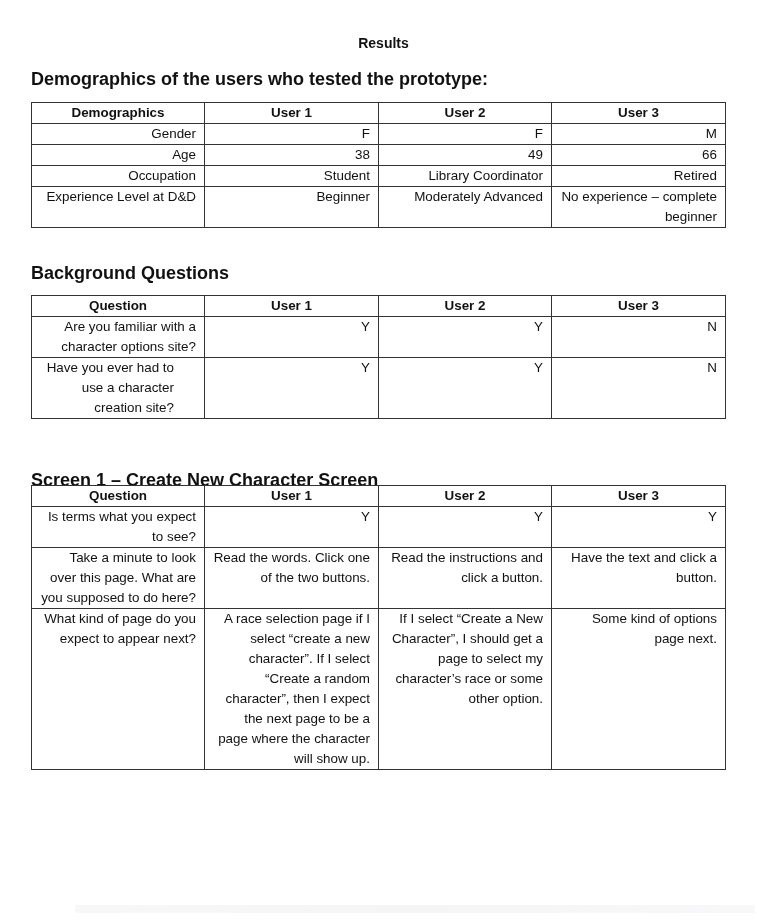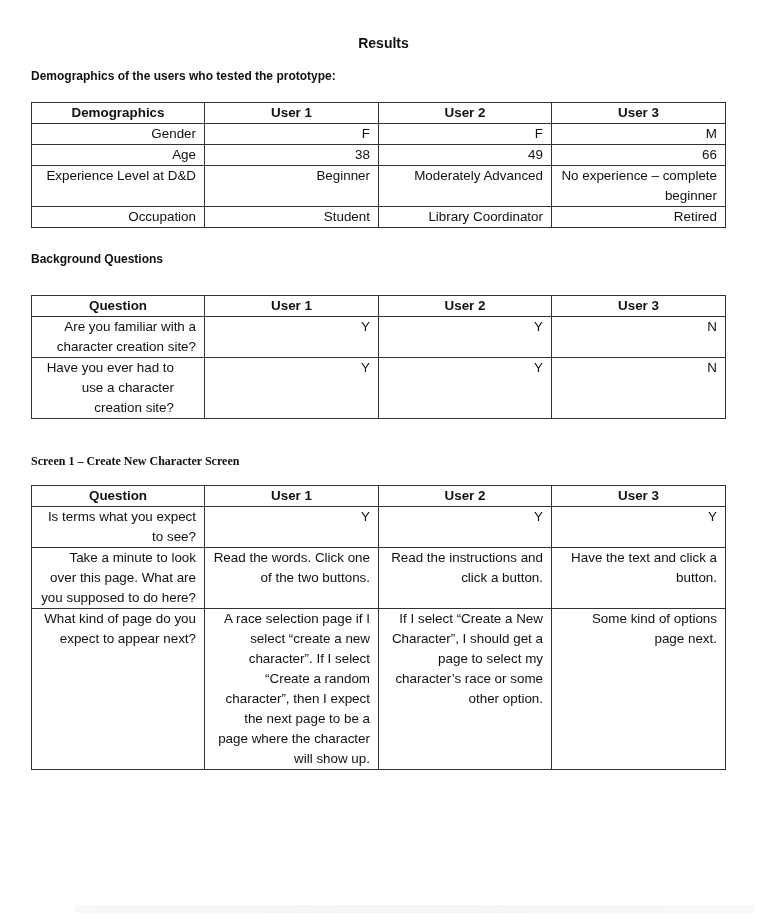--- a/index.html
+++ b/index.html
@@ -6,21 +6,21 @@
   body {
     width: 757px; height: 920px; overflow: hidden; position: relative;
     font-family: "Liberation Sans", "DejaVu Sans", sans-serif;
     color: #111;
   }
   .title {
     position: absolute; top: 35px; left: 5px; width: 757px;
     text-align: center; font-weight: bold; font-size: 14px;
   }
   .section-heading {
-    position: absolute; left: 31px; font-weight: bold; font-size: 12px;
+    position: absolute; left: 31px; font-weight: bold; font-size: 18px;
   }
   table {
     position: absolute; left: 31px; width: 694px;
     border-collapse: collapse; table-layout: fixed;
     font-size: 13.4px; line-height: 20px;
   }
   col.c0 { width: 173px; }
   col.c1 { width: 174px; }
   col.c2 { width: 173px; }
   col.c3 { width: 174px; }
@@ -63,67 +63,67 @@
       <td>F</td>
       <td>M</td>
     </tr>
     <tr>
       <td>Age</td>
       <td>38</td>
       <td>49</td>
       <td>66</td>
     </tr>
     <tr>
+      <td>Occupation</td>
+      <td>Student</td>
+      <td>Library Coordinator</td>
+      <td>Retired</td>
+    </tr>
+    <tr>
       <td>Experience Level at D&amp;D</td>
       <td>Beginner</td>
       <td>Moderately Advanced</td>
       <td>No experience – complete beginner</td>
     </tr>
-    <tr>
-      <td>Occupation</td>
-      <td>Student</td>
-      <td>Library Coordinator</td>
-      <td>Retired</td>
-    </tr>
   </tbody>
 </table>
 
-<div class="section-heading" style="top:252px;">Background Questions</div>
+<div class="section-heading" style="top:263px;">Background Questions</div>
 <table style="top:295px;">
   <colgroup>
       <col class="c0">
       <col class="c1">
       <col class="c2">
       <col class="c3">
     </colgroup>
   <thead>
     <tr>
       <th>Question</th>
       <th>User 1</th>
       <th>User 2</th>
       <th>User 3</th>
     </tr>
   </thead>
   <tbody>
     <tr>
-      <td>Are you familiar with a character creation site?</td>
+      <td>Are you familiar with a character options site?</td>
       <td>Y</td>
       <td>Y</td>
       <td>N</td>
     </tr>
     <tr>
       <td style="padding-right:30px;">Have you ever had to use a character creation site?</td>
       <td>Y</td>
       <td>Y</td>
       <td>N</td>
     </tr>
   </tbody>
 </table>
 
-<div class="section-heading" style="top:454px;font-family:Liberation Serif, serif;">Screen 1 – Create New Character Screen</div>
+<div class="section-heading" style="top:470px;">Screen 1 – Create New Character Screen</div>
 <table style="top:485px;">
   <colgroup>
       <col class="c0">
       <col class="c1">
       <col class="c2">
       <col class="c3">
     </colgroup>
   <thead>
     <tr>
       <th>Question</th>

